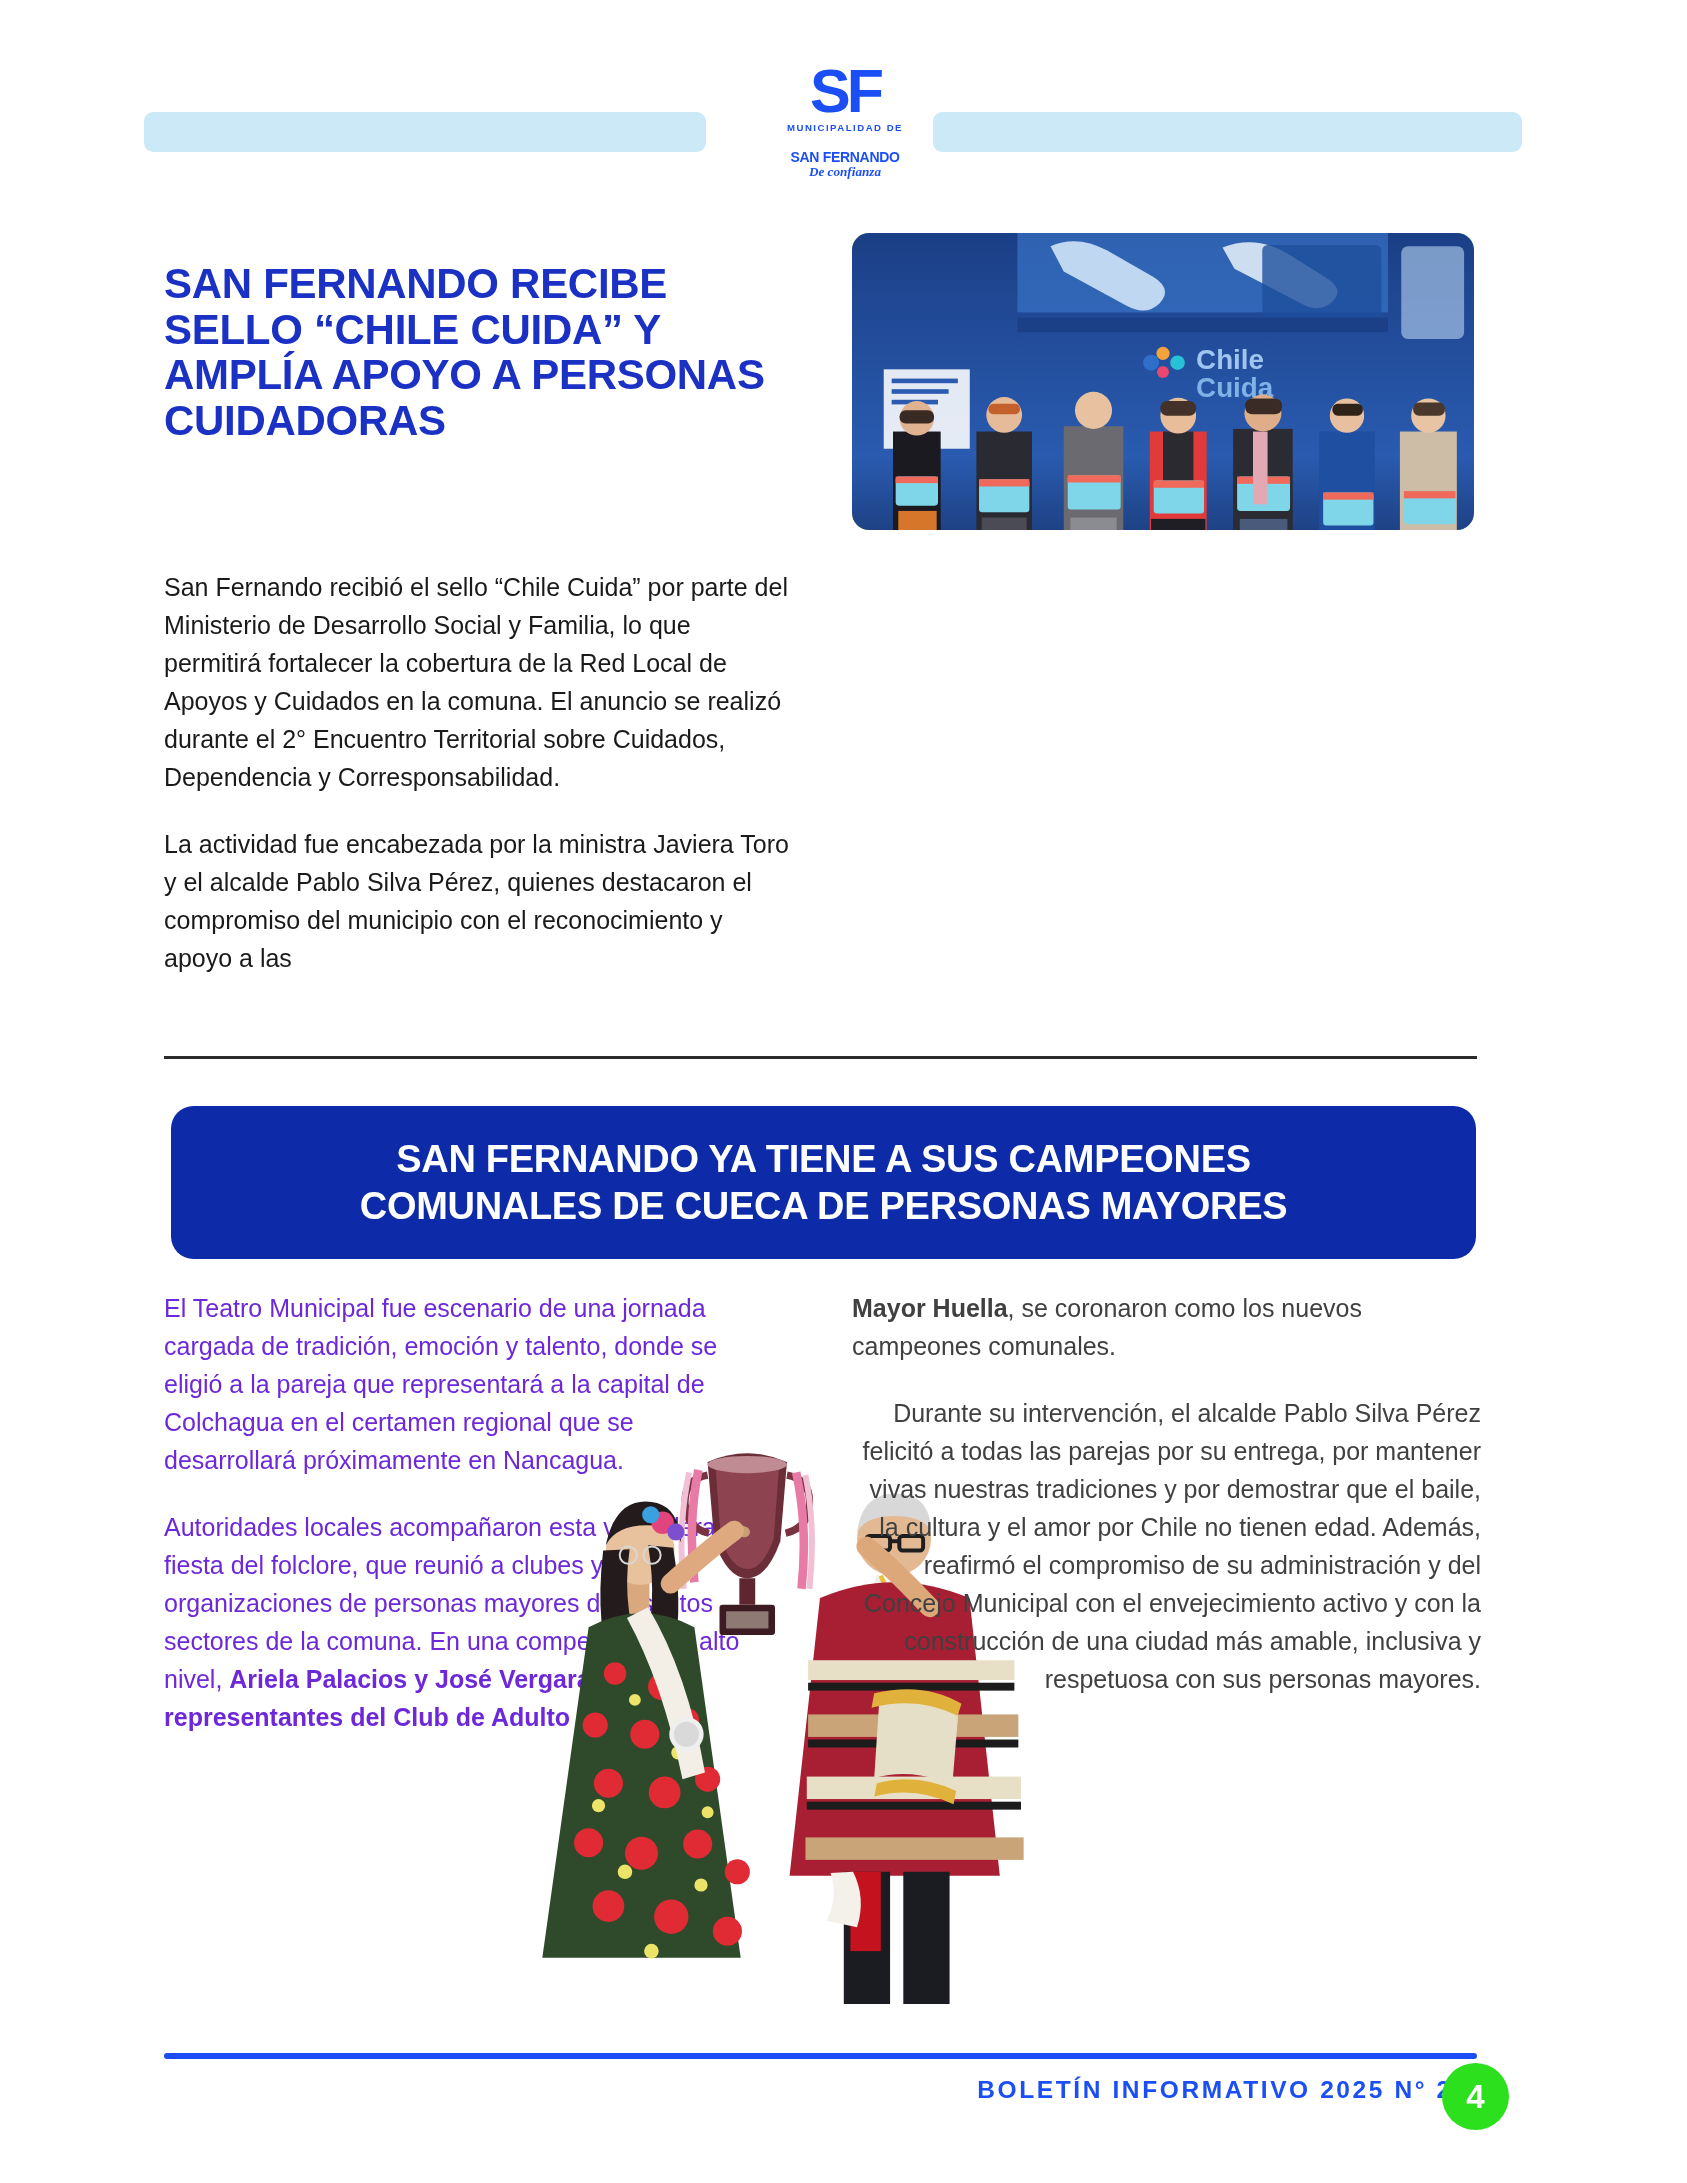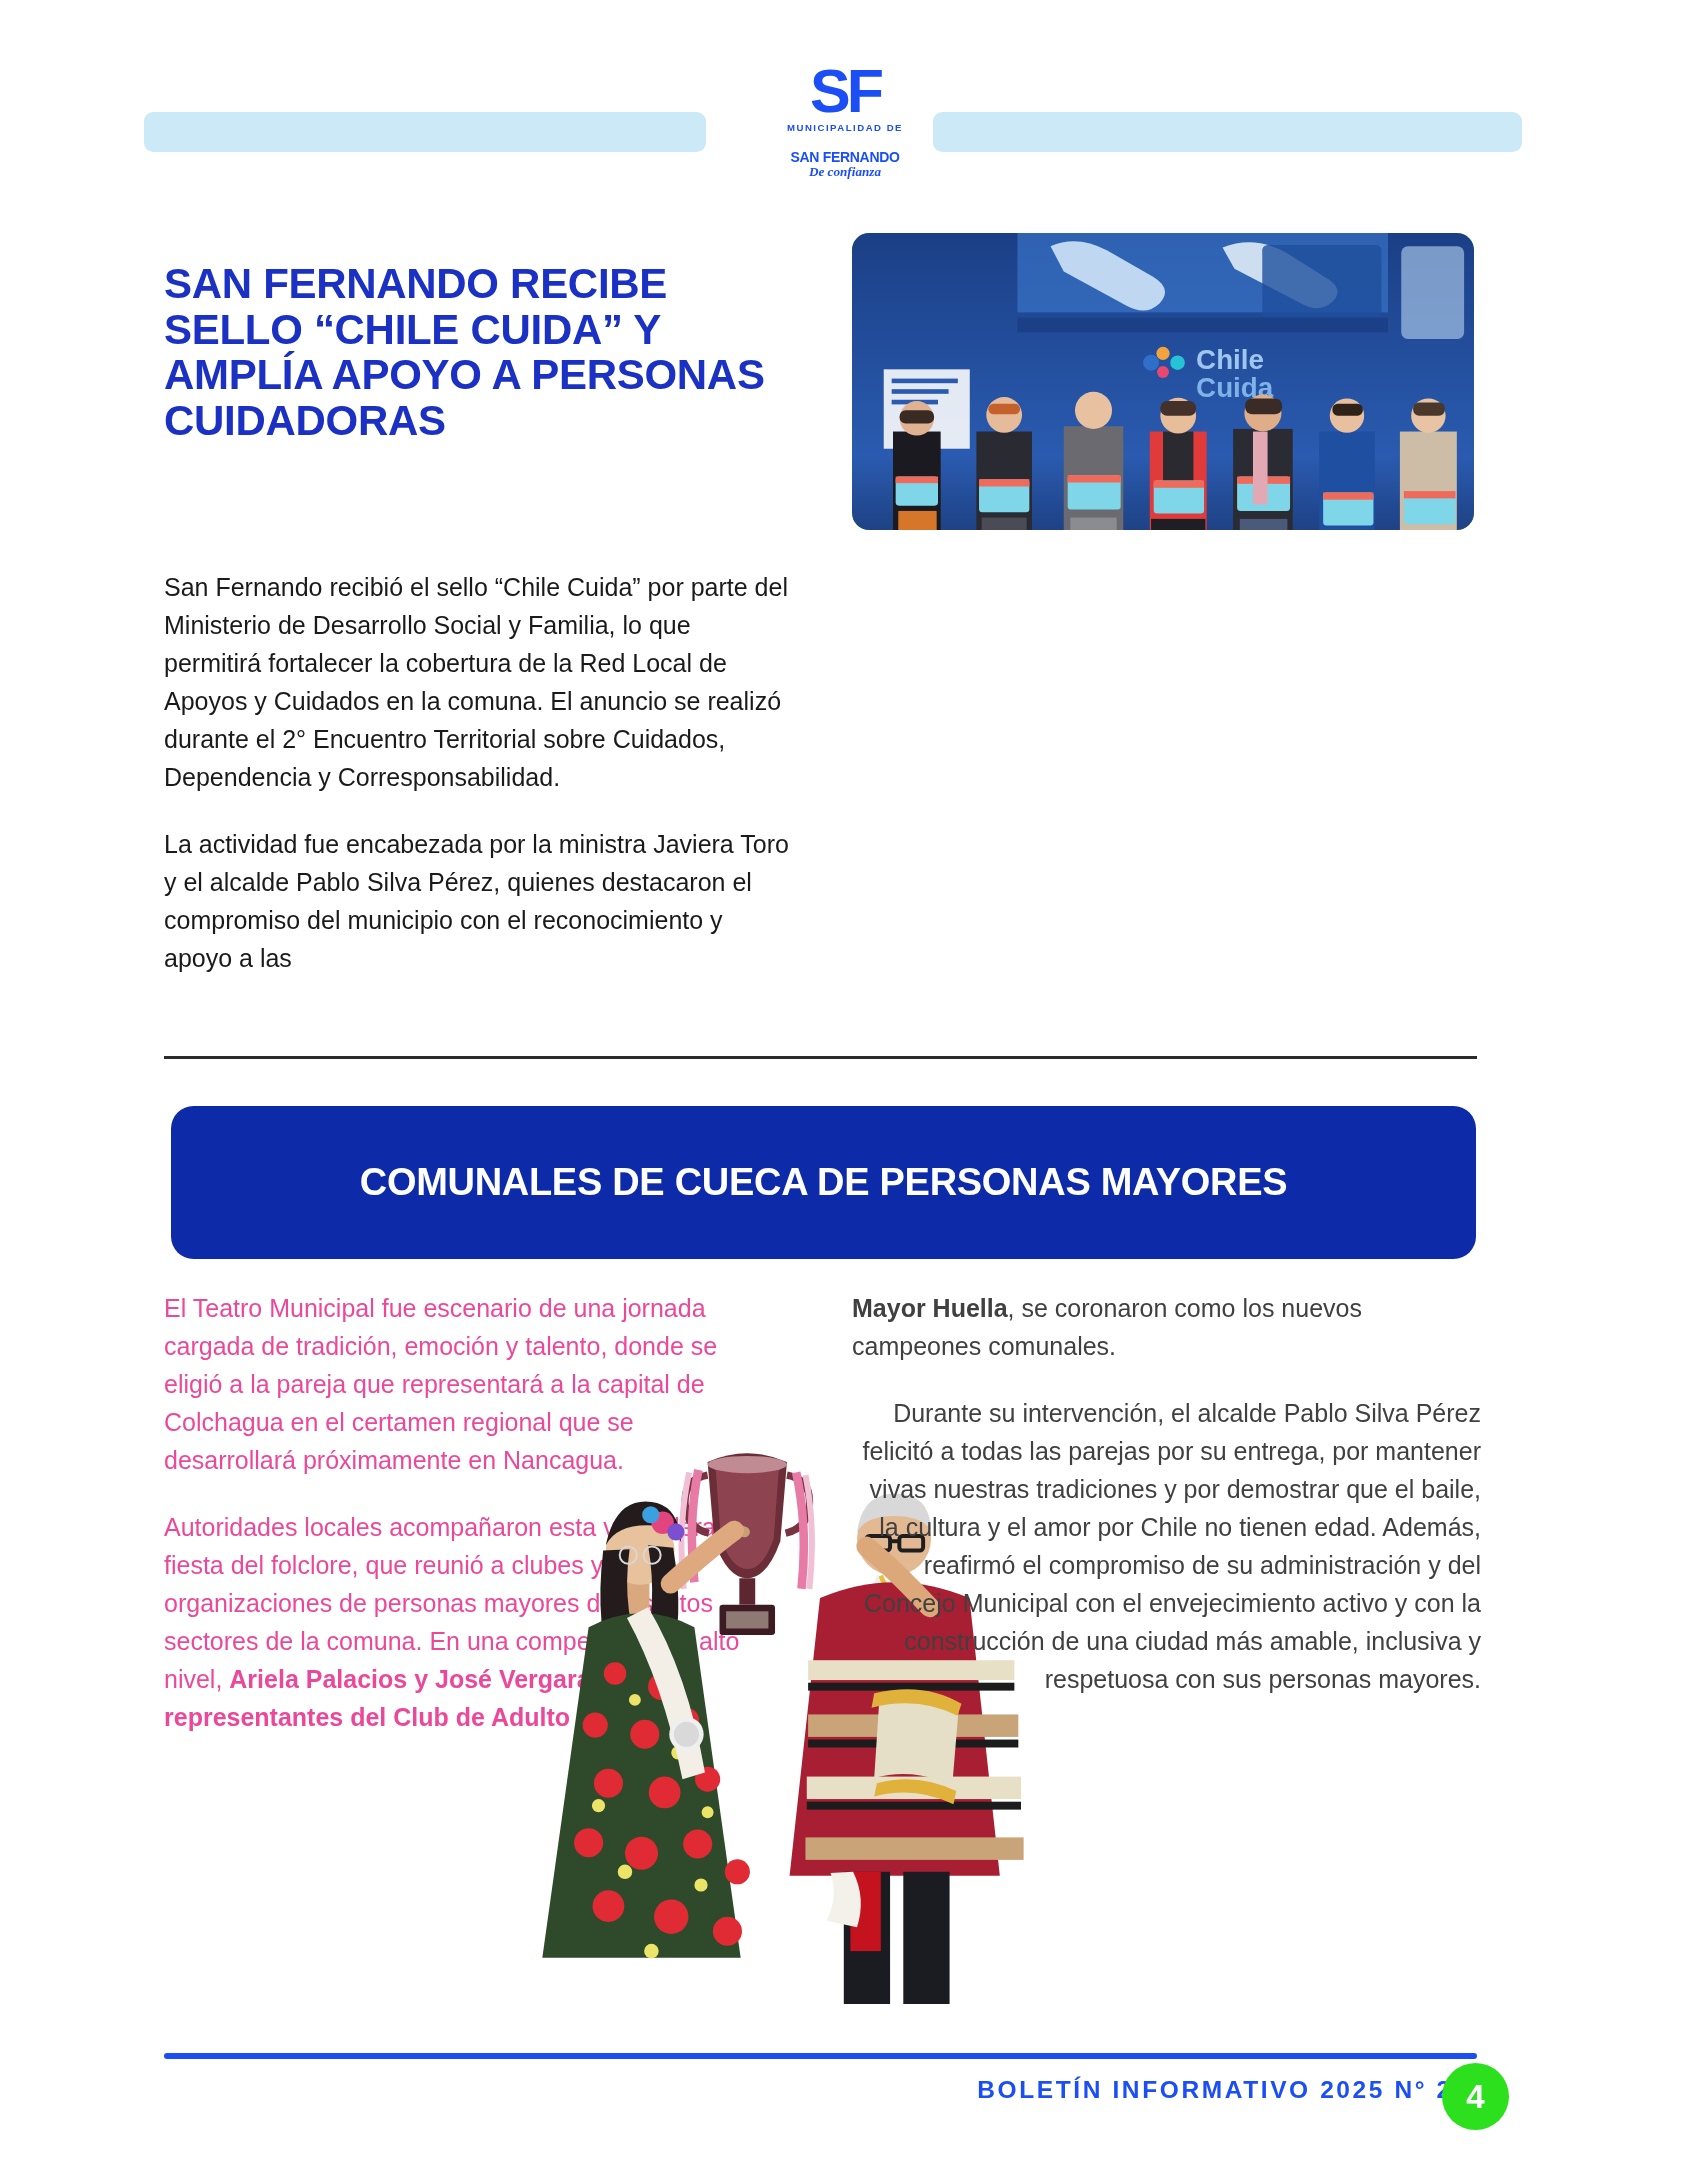--- a/index.html
+++ b/index.html
@@ -147,21 +147,21 @@
     white-space: nowrap;
   }
 
   .art2-left {
     position: absolute;
     left: 164px;
     top: 1289px;
     width: 595px;
     font-size: 25px;
     line-height: 1.52;
-    color: #ec4899;
+    color: #6d28d9;
   }
   .art2-left p { margin: 0 0 29px 0; }
   .art2-left p:last-child { margin-bottom: 0; }
   .art2-left b { font-weight: 700; }
 
   .art2-right {
     position: absolute;
     left: 852px;
     top: 1289px;
     width: 629px;
@@ -335,20 +335,21 @@
   <p>San Fernando recibió el sello “Chile Cuida” por parte del Ministerio de Desarrollo Social y Familia, lo que permitirá fortalecer la cobertura de la Red Local de Apoyos y Cuidados en la comuna. El anuncio se realizó durante el 2° Encuentro Territorial sobre Cuidados, Dependencia y Corresponsabilidad.</p>
   <p>La actividad fue encabezada por la ministra Javiera Toro y el alcalde Pablo Silva Pérez, quienes destacaron el compromiso del municipio con el reconocimiento y apoyo a las</p>
 </div>
 
 <div class="art1-right-body">
 </div>
 
 <div class="divider"></div>
 
 <div class="banner">
+  <div class="banner-line">SAN FERNANDO YA TIENE A SUS CAMPEONES</div>
   <div class="banner-line">COMUNALES DE CUECA DE PERSONAS MAYORES</div>
 </div>
 
 <div class="art2-left">
   <p>El Teatro Municipal fue escenario de una jornada cargada de tradición, emoción y talento, donde se eligió a la pareja que representará a la capital de Colchagua en el certamen regional que se desarrollará próximamente en Nancagua.</p>
   <p>
     <span class="narrow-run">Autoridades locales acompañaron esta verdadera fiesta del folclore, que reunió a clubes y organizaciones de personas mayores de distintos sectores de la comuna. En una competencia de alto nivel, </span><b>Ariela Palacios y José Vergara, representantes del Club de Adulto</b>
   </p>
 </div>
 

